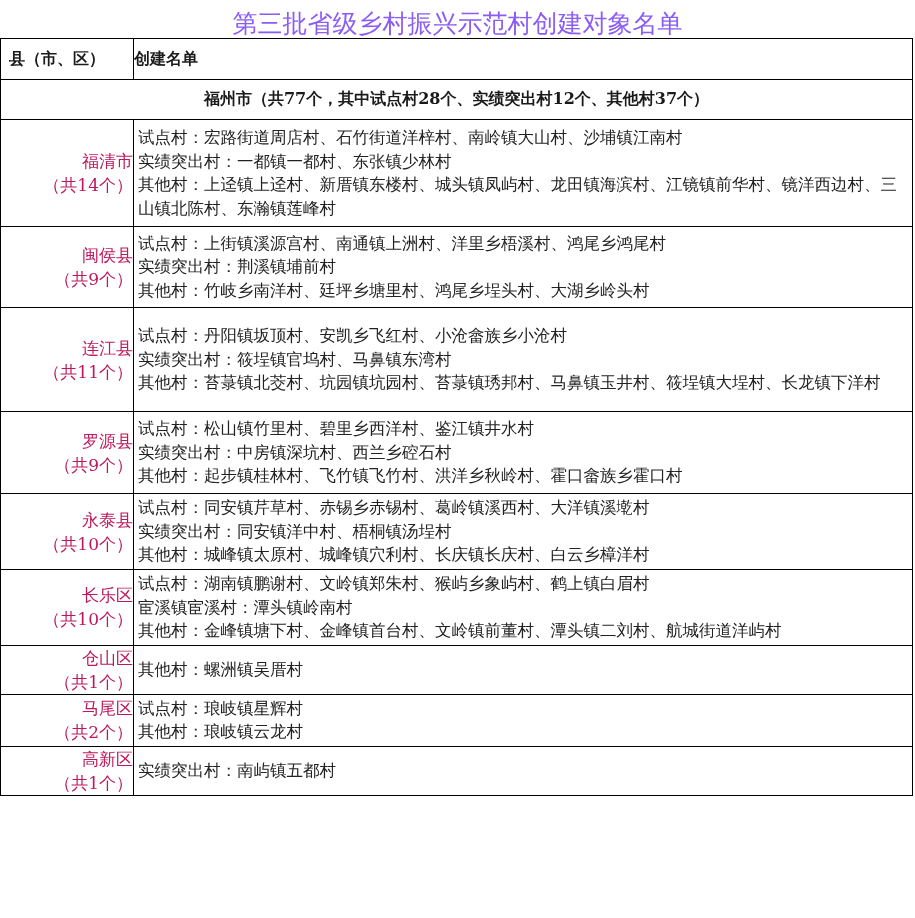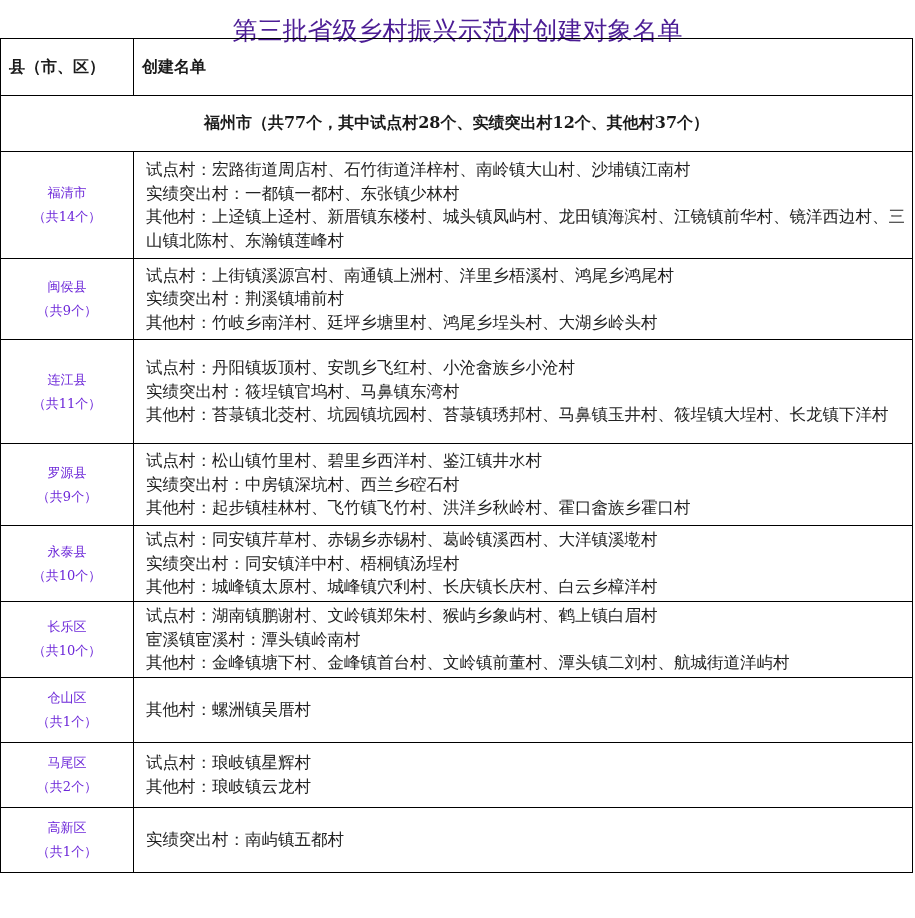--- a/index.html
+++ b/index.html
@@ -2,45 +2,45 @@
 <html><head>
   <meta charset="utf-8">
   <style>
     html, body { margin: 0; padding: 0; background: #ffffff; }
     body {
       width: 915px; height: 918px; overflow: hidden; position: relative;
       font-family: "DejaVu Serif", "Liberation Serif", serif;
       color: #1a1a1a;
     }
     .title {
-      position: absolute; left: 0; top: 11px; width: 915px; height: 38px;
-      text-align: center; font-size: 25px; line-height: 40px; color: #4c1d95;
+      position: absolute; left: 0; top: 4px; width: 915px; height: 38px;
+      text-align: center; font-size: 25px; line-height: 40px; color: #8b5cf6;
       letter-spacing: 0px;
     }
     table.grid {
       position: absolute; left: 0; top: 38px;
       width: 913px; border-collapse: collapse; table-layout: fixed;
     }
     table.grid td {
       border: 1.5px solid #000;
-      padding: 8px; vertical-align: middle;
+      padding: 0; vertical-align: middle;
     }
     .col-county { width: 133px; }
     .hdr td { height: 40px; font-weight: bold; font-size: 16px; }
     .hdr .h1 { text-align: left; padding-left: 8px; }
     .hdr .h2 { text-align: left; }
     .city td { height: 39px; text-align: center; font-weight: bold; font-size: 16px; }
     .county {
-      text-align: center; font-size: 13px; line-height: 24px; color: #6d28d9;
+      text-align: right; font-size: 17px; line-height: 24px; color: #be185d;
     }
     .list {
       font-size: 16.5px; line-height: 23.5px; padding: 2px 4px 2px 4px !important;
       color: #222; word-break: break-all;
     }
-    .list .line { display: block; margin-left: 8px; }
+    .list .line { display: block; }
   </style>
 </head>
 <body>
 
 <div class="title">第三批省级乡村振兴示范村创建对象名单</div>
 
 <table class="grid">
   <colgroup>
     <col class="col-county">
     <col>

